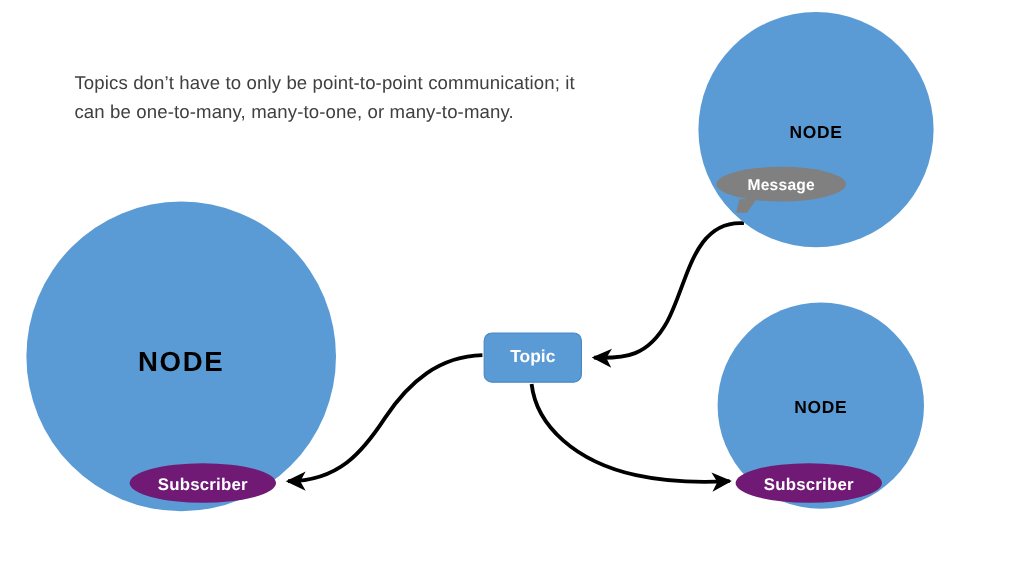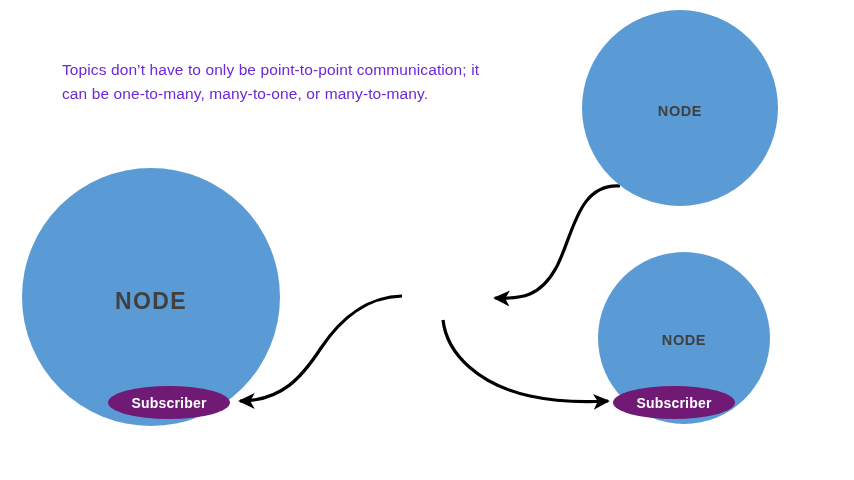--- a/index.html
+++ b/index.html
@@ -18,36 +18,36 @@
     overflow: hidden;
   }
   
   .caption {
     position: absolute;
     left: 62px;
     top: 58px;
     width: 420px;
     font-size: 15.5px;
     line-height: 1.55;
-    color: #6d28d9;
+    color: #404040;
     letter-spacing: 0.1px;
     white-space: pre-line;
   }
   
   .node {
     position: absolute;
     border-radius: 50%;
     background: #5B9BD5;
   }
   .node-label {
     position: absolute;
     left: 0;
     width: 100%;
     text-align: center;
-    color: #404040;
+    color: #000000;
     font-weight: bold;
     letter-spacing: 0.6px;
   }
   #node-left        { left: 22px;  top: 168px; width: 258px; height: 258px; }
   #node-left .node-label  { top: 120px; font-size: 23px; letter-spacing: 1.4px; }
   #node-top-right   { left: 582px; top: 10px;  width: 196px; height: 196px; }
   #node-top-right .node-label { top: 93px; font-size: 14.5px; }
   #node-bot-right   { left: 598px; top: 252px; width: 172px; height: 172px; }
   #node-bot-right .node-label { top: 80px; font-size: 14.5px; }
 
@@ -141,20 +141,22 @@
   </svg>
 
   <div class="node" id="node-left">
     <span class="node-label">NODE</span>
   </div>
   <div class="pill pill-green" id="subscriber-left">Subscriber</div>
 
   <div class="node" id="node-top-right">
     <span class="node-label">NODE</span>
   </div>
+  <div class="pill pill-gray" id="message">Message</div>
 
   <div class="node" id="node-bot-right">
     <span class="node-label">NODE</span>
   </div>
   <div class="pill pill-green" id="subscriber-right">Subscriber</div>
 
+  <div id="topic-box">Topic</div>
 
 </div>
 
 </body></html>

